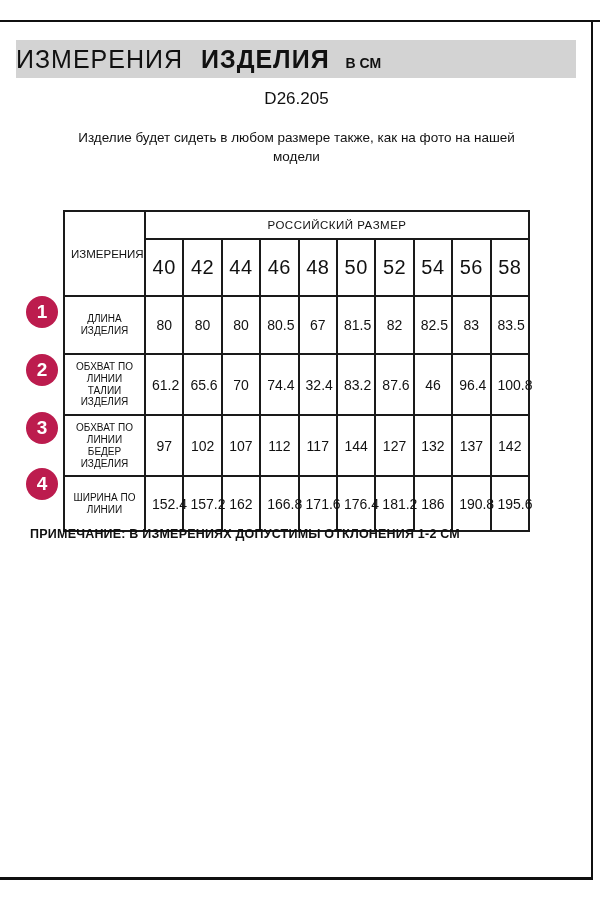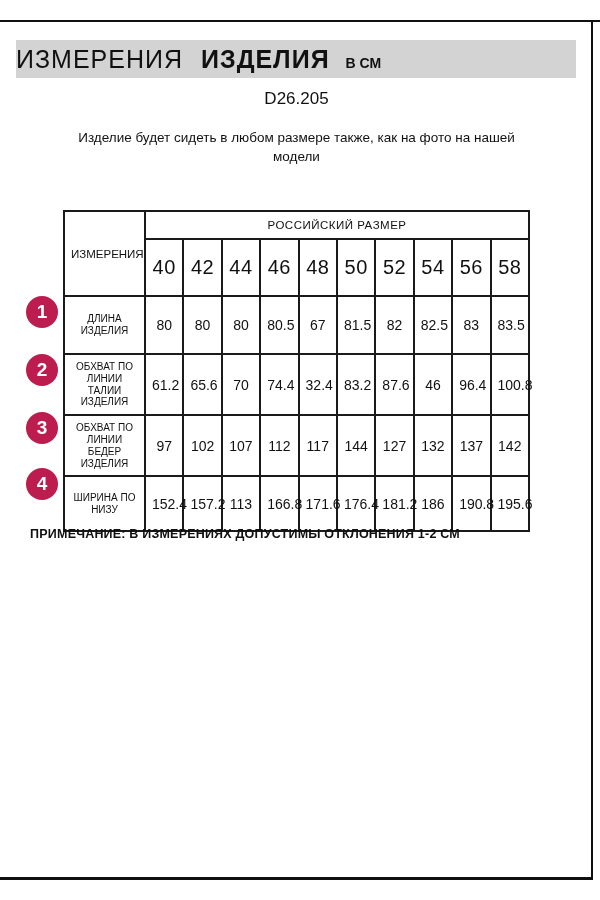--- a/index.html
+++ b/index.html
@@ -161,24 +161,24 @@
           <td class="val">112</td>
           <td class="val">117</td>
           <td class="val">144</td>
           <td class="val">127</td>
           <td class="val">132</td>
           <td class="val">137</td>
           <td class="val">142</td>
         </tr>
         <tr style="height: 55px;">
           <th class="row-label">ШИРИНА ПО
-НИЗУ</th>
+ЛИНИИ</th>
           <td class="val">152.4</td>
           <td class="val">157.2</td>
-          <td class="val">113</td>
+          <td class="val">162</td>
           <td class="val">166.8</td>
           <td class="val">171.6</td>
           <td class="val">176.4</td>
           <td class="val">181.2</td>
           <td class="val">186</td>
           <td class="val">190.8</td>
           <td class="val">195.6</td>
         </tr>
       </tbody>
   </table>

